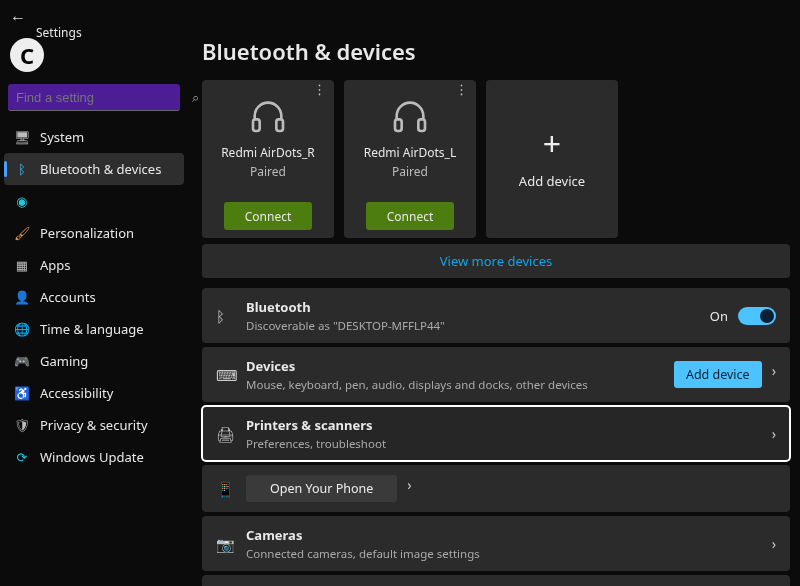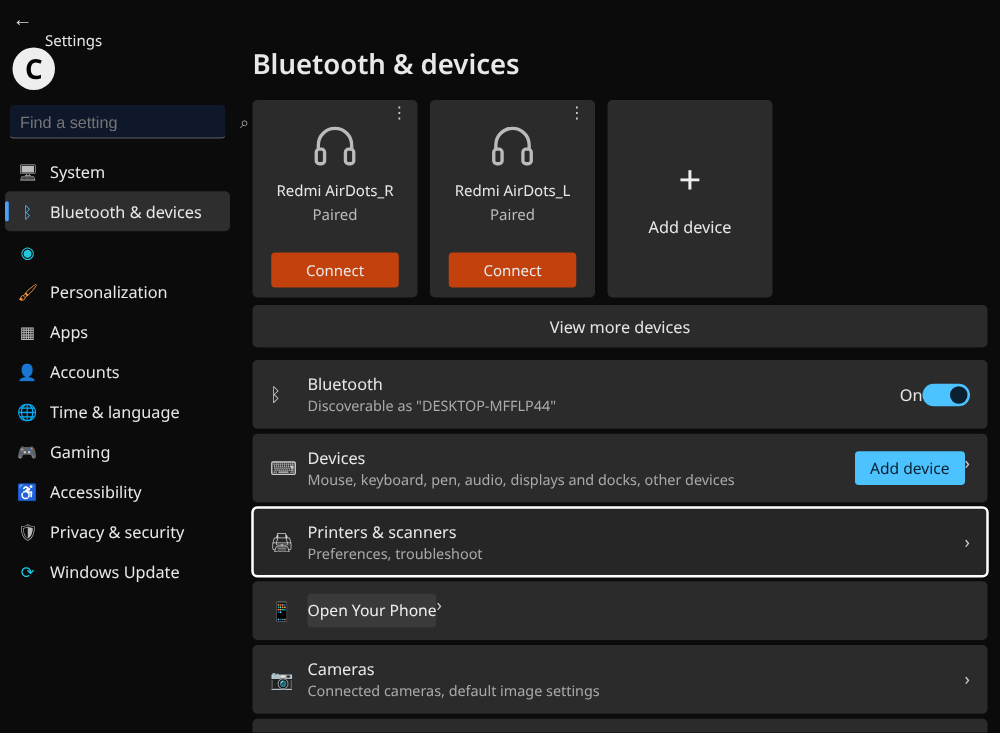--- a/index.html
+++ b/index.html
@@ -31,21 +31,21 @@
   }
   .profile { display:flex; align-items:center; gap:8px; padding:4px 6px 12px 6px; }
   .avatar {
     width: 34px; height: 34px; border-radius: 50%;
     background: #eee; display:flex; align-items:center; justify-content:center;
     color:#000; font-weight:700; font-size:22px;
   }
   .profile .name { font-size:13px; font-weight:600; }
   .profile .email { font-size:11px; color:#bbb; }
   .search {
-    display:flex; align-items:center; background:#0f172a;
+    display:flex; align-items:center; background:#4c1d95;
     border-bottom:1px solid #666; border-radius:3px; padding:4px 8px;
     margin:0 4px 10px 4px;
   }
   .search input {
     flex:1; background:transparent; border:none; outline:none;
     color:#ccc; font-size:13px;
   }
   .search .icon { color:#aaa; font-size:13px; }
   .nav { list-style:none; }
   .nav li {
@@ -65,52 +65,52 @@
   .tile {
     background:#2b2b2b; border-radius:4px; width:132px; height:158px;
     display:flex; flex-direction:column; align-items:center;
     padding:8px 6px; position:relative;
   }
   .tile .menu { position:absolute; top:6px; right:8px; color:#ccc; letter-spacing:0; line-height:6px; }
   .tile .hp { margin-top:8px; color:#bbb; }
   .tile .devname { margin-top:8px; font-size:12px; text-align:center; }
   .tile .sub { font-size:12px; color:#bbb; margin-top:2px; }
   .tile .btn {
-    margin-top:auto; width:102px; height:28px;
-    background:#c2410c; border-radius:3px; display:flex;
+    margin-top:auto; width:88px; height:28px;
+    background:#4d7c0f; border-radius:3px; display:flex;
     align-items:center; justify-content:center; font-size:12px;
   }
   .tile.add { justify-content:center; }
   .tile.add .plus { font-size:32px; color:#eee; line-height:1; }
   .tile.add .label { margin-top:12px; font-size:13px; }
   .viewmore {
-    color:#e5e5e5; text-align:center; font-size:13px;
+    color:#0ea5e9; text-align:center; font-size:13px;
     background:#2b2b2b; border-radius:4px; padding:8px 0;
     margin:4px 0 10px 0;
   }
   
   .row {
     background:#2b2b2b; border-radius:4px;
     display:flex; align-items:center; gap:12px;
     padding:10px 14px; margin-bottom:4px;
   }
   .row.highlight { outline:2px solid #fff; outline-offset:-1px; background:#262626; }
   .row .ricon { width:18px; color:#ccc; font-size:15px; }
   .row .rbody { flex:1; min-width:0; }
-  .row .rtitle { font-size:13px; }
+  .row .rtitle { font-size:13px;font-weight:bold; }
   .row .rsub { font-size:11.5px; color:#aaa; margin-top:2px; white-space:nowrap; overflow:hidden; text-overflow:ellipsis; }
-  .row .ractions { display:flex; align-items:flex-start; }
+  .row .ractions { display:flex; align-items:flex-start; gap:10px; }
   .chev { color:#ccc; font-size:14px; }
   .btn-blue {
     background:#4cc2ff; color:#0b2030; font-size:12.5px;
     padding:5px 12px; border-radius:3px;
   }
   .btn-grey {
     background:#3a3a3a; color:#eee; font-size:12.5px;
-    padding:5px 0; border-radius:3px;
+    padding:5px 24px; border-radius:3px;
   }
   .toggle {
     width:38px; height:18px; border-radius:9px; background:#4cc2ff;
     position:relative;
   }
   .toggle::after {
     content:""; position:absolute; right:2px; top:2px;
     width:14px; height:14px; border-radius:50%; background:#0b2030;
   }
   

